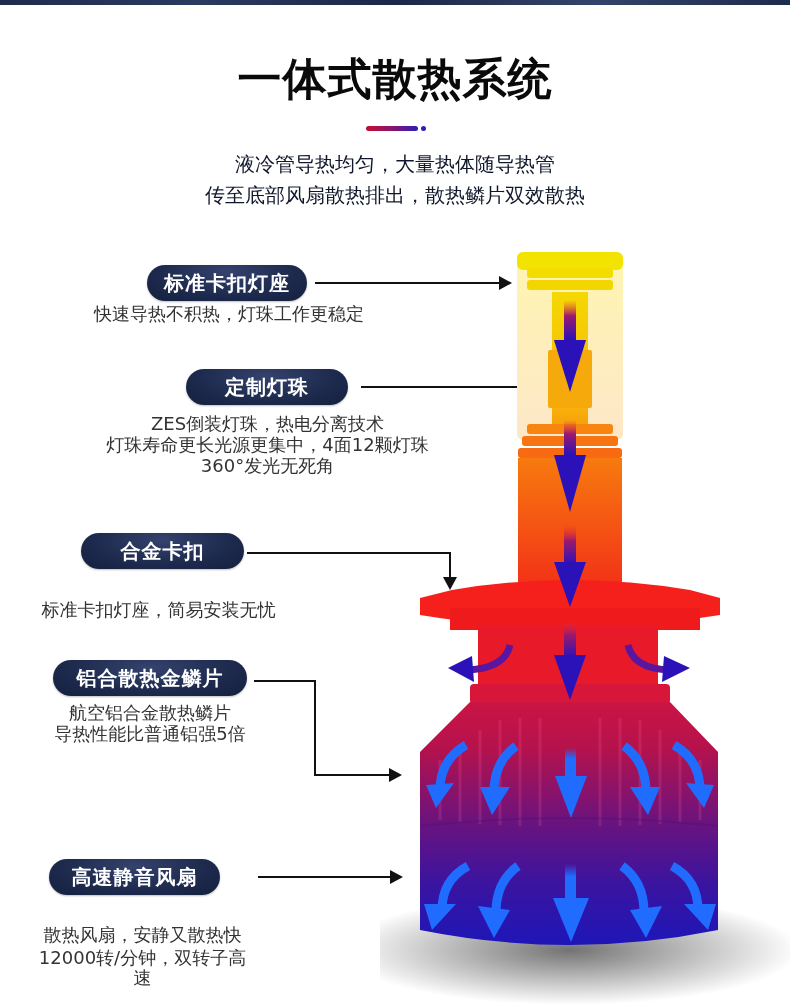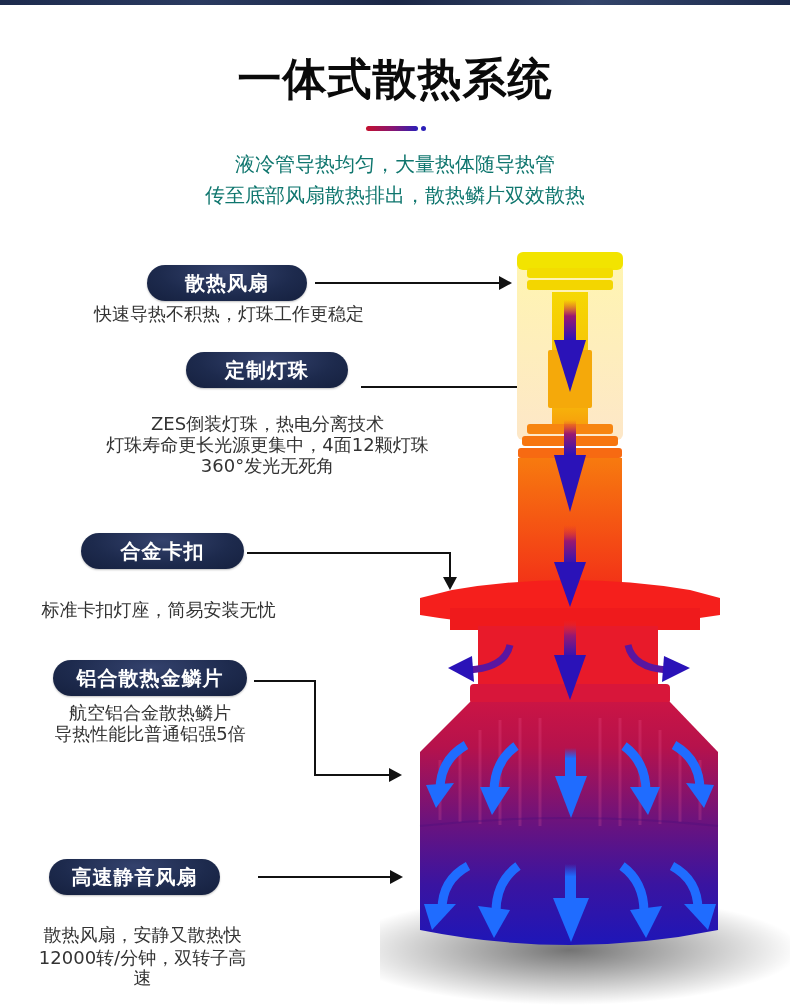--- a/index.html
+++ b/index.html
@@ -9,21 +9,21 @@
   .topbar { position: absolute; left: 0; top: 0; width: 790px; height: 5px;
     background: linear-gradient(90deg, #1d2b4d 0%, #2a3a60 25%, #1b2746 50%, #33446a 75%, #1d2b4d 100%); }
 
   .title { position: absolute; left: 0; width: 790px; top: 44px; text-align: center;
     font-size: 44px; font-weight: bold; color: #0a0a0a; letter-spacing: 1px; line-height: 70px; }
 
   .deco-line { position: absolute; left: 366px; top: 126px; width: 52px; height: 5px; border-radius: 3px;
     background: linear-gradient(90deg, #c4112e 0%, #8a1570 50%, #2b1fb8 100%); }
   .deco-dot { position: absolute; left: 421px; top: 126px; width: 5px; height: 5px; border-radius: 50%; background: #2b1fb8; }
 
-  .subtitle { position: absolute; left: 0; width: 790px; text-align: center; font-size: 20px; color: #0f766e; line-height: 28px; }
+  .subtitle { position: absolute; left: 0; width: 790px; text-align: center; font-size: 20px; color: #0f172a; line-height: 28px; }
   .sub1 { top: 150px; }
   .sub2 { top: 181px; }
 
   .pill { position: absolute; height: 36px; border-radius: 18px; color: #fff; font-weight: bold;
     font-size: 20px; text-align: center; line-height: 36px; letter-spacing: 1px;
     background: radial-gradient(ellipse at 50% 20%, #34426d 0%, #1d2a4d 60%, #15203e 100%);
     box-shadow: 0 1px 2px rgba(0,0,0,0.25); }
 
   .desc { position: absolute; font-size: 18px; color: #333; line-height: 20px; text-align: center; }
 
@@ -39,28 +39,28 @@
 <div class="topbar"></div>
 
 <h1 class="title">一体式散热系统</h1>
 <div class="deco-line"></div>
 <div class="deco-dot"></div>
 
 <p class="subtitle sub1">液冷管导热均匀，大量热体随导热管</p>
 <p class="subtitle sub2">传至底部风扇散热排出，散热鳞片双效散热</p>
 
 <div>
-  <div class="pill" style="left:147px; top:265px; width:160px;">散热风扇</div>
+  <div class="pill" style="left:147px; top:265px; width:160px;">标准卡扣灯座</div>
   <div class="desc" style="left:90px; top:304px; width:278px;">快速导热不积热，灯珠工作更稳定</div>
   <div class="line" style="left:315px; top:282px; width:185px; height:1.5px;"></div>
   <div class="arrow-r" style="left:499px; top:276px;"></div>
 </div>
 
 <div>
-  <div class="pill" style="left:186px; top:352px; width:162px;">定制灯珠</div>
+  <div class="pill" style="left:186px; top:369px; width:162px;">定制灯珠</div>
   <div class="desc" style="left:100px; top:414px; width:335px;">ZES倒装灯珠，热电分离技术</div>
   <div class="desc" style="left:100px; top:435px; width:335px;">灯珠寿命更长光源更集中，4面12颗灯珠</div>
   <div class="desc" style="left:100px; top:456px; width:335px;">360°发光无死角</div>
   <div class="line" style="left:361px; top:386px; width:175px; height:1.5px;"></div>
   <div class="arrow-r" style="left:535px; top:380px;"></div>
 </div>
 
 <div>
   <div class="pill" style="left:81px; top:533px; width:163px;">合金卡扣</div>
   <div class="desc" style="left:36px; top:578px; width:245px;margin-top:22px;">标准卡扣灯座，简易安装无忧</div>

